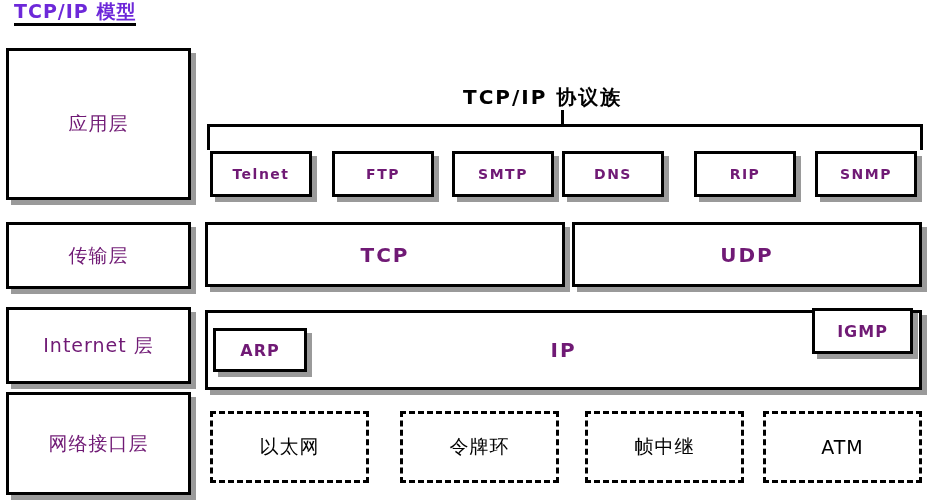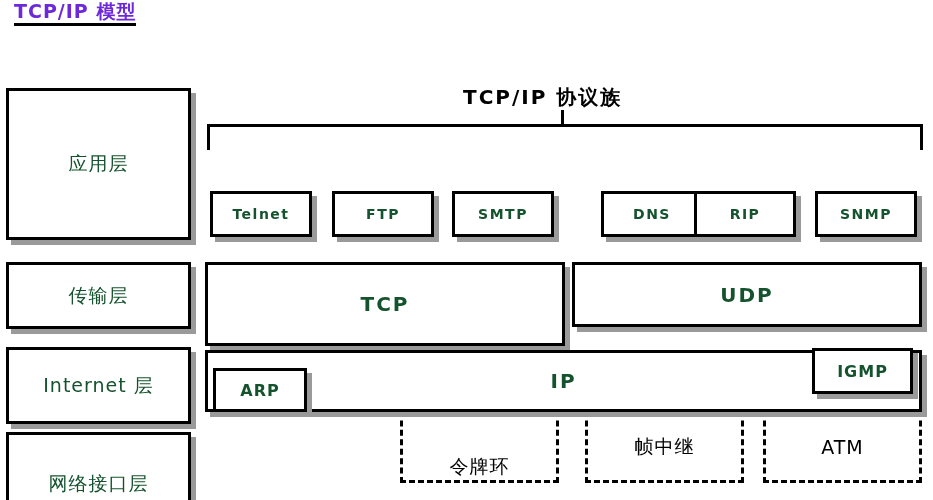--- a/index.html
+++ b/index.html
@@ -35,23 +35,22 @@
 
   
   .box {
     position: absolute;
     background: #ffffff;
     border: 3px solid #000000;
     box-sizing: border-box;
     display: flex;
     align-items: center;
     justify-content: center;
-    color: #14532d;
+    color: #701a75;
     box-shadow: 5px 5px 0 0 #9a9a9a;
-    margin-top: 40px;
   }
   .box.noshadow { box-shadow: none; }
 
   .layer-box {
     font-size: 19px;
     font-weight: 500;
     letter-spacing: 1px;
   }
 
   .proto-box {
@@ -143,50 +142,53 @@
 
   <div class="box proto-box z-base" style="left:210px; top:151px; width:102px; height:46px;">
     <span>Telnet</span>
   </div>
   <div class="box proto-box z-base" style="left:332px; top:151px; width:102px; height:46px;">
     <span>FTP</span>
   </div>
   <div class="box proto-box z-base" style="left:452px; top:151px; width:102px; height:46px;">
     <span>SMTP</span>
   </div>
-  <div class="box proto-box z-base" style="left:601px; top:151px; width:102px; height:46px;">
+  <div class="box proto-box z-base" style="left:562px; top:151px; width:102px; height:46px;">
     <span>DNS</span>
   </div>
   <div class="box proto-box z-base" style="left:694px; top:151px; width:102px; height:46px;">
     <span>RIP</span>
   </div>
   <div class="box proto-box z-base" style="left:815px; top:151px; width:102px; height:46px;">
     <span>SNMP</span>
   </div>
 
-  <div class="box wide-box z-base" style="left:205px; top:222px; width:360px; height:84px;">
+  <div class="box wide-box z-base" style="left:205px; top:222px; width:360px; height:65px;">
     <span>TCP</span>
   </div>
   <div class="box wide-box z-base" style="left:572px; top:222px; width:350px; height:65px;">
     <span>UDP</span>
   </div>
 
-  <div class="box wide-box z-base" style="left:205px; top:310px; width:717px; height:62px;">
+  <div class="box wide-box z-base" style="left:205px; top:310px; width:717px; height:80px;">
     <span style="font-size:20px;">IP</span>
   </div>
 
   <div class="box small-proto z-top" style="left:213px; top:328px; width:94px; height:44px;">
     <span>ARP</span>
   </div>
 
   <div class="box small-proto z-mid" style="left:812px; top:308px; width:101px; height:46px;">
     <span>IGMP</span>
   </div>
 
-  <div class="dashed-box" style="left:400px; top:411px; width:159px; height:72px;align-items:flex-end;">
+  <div class="dashed-box" style="left:210px; top:411px; width:159px; height:72px;">
+    <span>以太网</span>
+  </div>
+  <div class="dashed-box" style="left:400px; top:411px; width:159px; height:72px;">
     <span>令牌环</span>
   </div>
   <div class="dashed-box" style="left:585px; top:411px; width:159px; height:72px;">
     <span>帧中继</span>
   </div>
   <div class="dashed-box" style="left:763px; top:411px; width:159px; height:72px;">
     <span>ATM</span>
   </div>
 
 </div>

